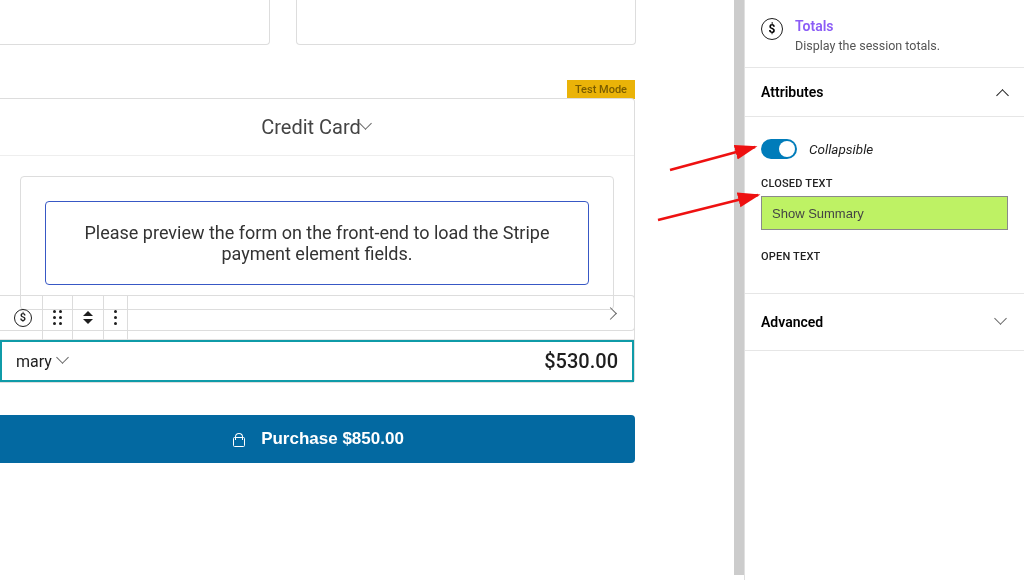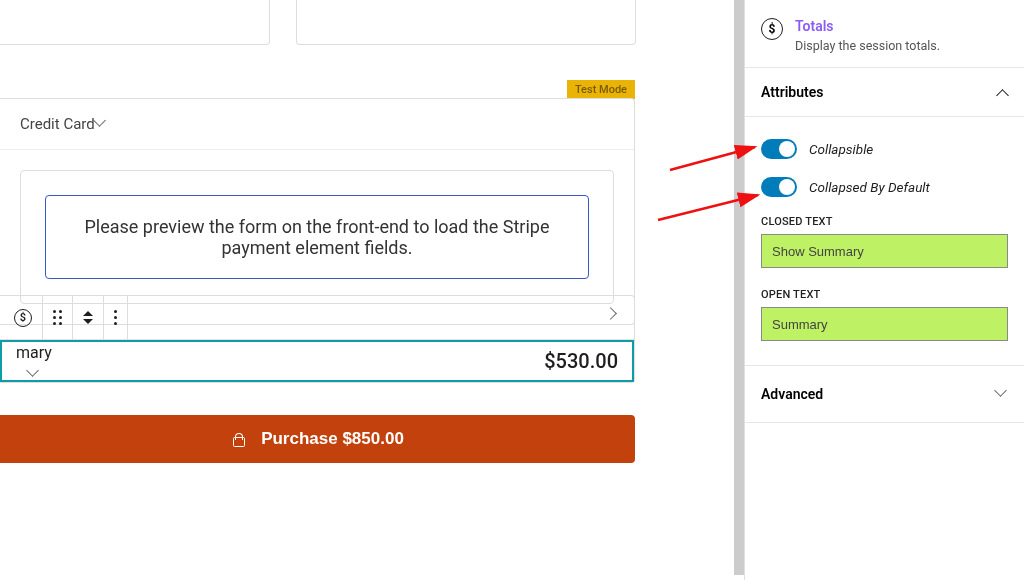--- a/index.html
+++ b/index.html
@@ -67,24 +67,24 @@
       left: 0;
       top: 98px;
       width: 635px;
       border: 1px solid #ddd;
       border-left: none;
       border-radius: 0 4px 4px 0;
     }
     .cc-row {
       display: flex;
       align-items: center;
-      justify-content: flex-start;
+      justify-content: center;
       padding: 16px 20px;
       border-bottom: 1px solid #eee;
-      font-size: 15px;
+      font-size: 20px;
       color: #444;
     }
     .chevron-down {
       width: 12px; height: 12px;
       display: inline-block;
     }
     .chevron-down::before {
       content: '';
       display: block;
       width: 8px; height: 8px;
@@ -173,31 +173,31 @@
       border: 2px solid #0f9ba8;
       display: flex;
       align-items: center;
       height: 42px;
       padding: 0 14px;
       justify-content: space-between;
       font-size: 16px;
       color: #1e1e1e;
     }
     .summary-left {
-      display: flex; align-items: center; gap: 6px; flex-direction: column;
+      display: flex; align-items: center; gap: 6px;
     }
     .amount-right { font-size: 20px; font-weight: 500; color: #1e1e1e; }
 
     .purchase-btn {
       position: absolute;
       left: 0;
       top: 415px;
       width: 635px;
       height: 48px;
-      background: #c2410c;
+      background: #0369a1;
       color: #fff;
       border: none;
       border-radius: 0 4px 4px 0;
       font-size: 17px;
       font-weight: 600;
       display: flex;
       align-items: center;
       justify-content: center;
       gap: 16px;
       cursor: pointer;
@@ -419,30 +419,25 @@
     <div class="sb-attributes-head">
       <span>Attributes</span>
       <span class="chevron-up"></span>
     </div>
 
     <div class="sb-body">
       <div class="toggle-row">
         <div class="toggle"></div>
         <span class="toggle-label">Collapsible</span>
       </div>
-      <div class="toggle-row">
-        <div class="toggle"></div>
-        <span class="toggle-label">Collapsed By Default</span>
-      </div>
 
       <div class="field-label">CLOSED TEXT</div>
       <input class="text-input" type="text" value="Show Summary" style="">
 
       <div class="field-label" style="margin-top:20px">OPEN TEXT</div>
-      <input class="text-input" type="text" value="Summary" style="">
     </div>
 
     <div class="sb-advanced">
       <span>Advanced</span>
       <span class="chevron-down"></span>
     </div>
 
   </div>
 </div>
 

